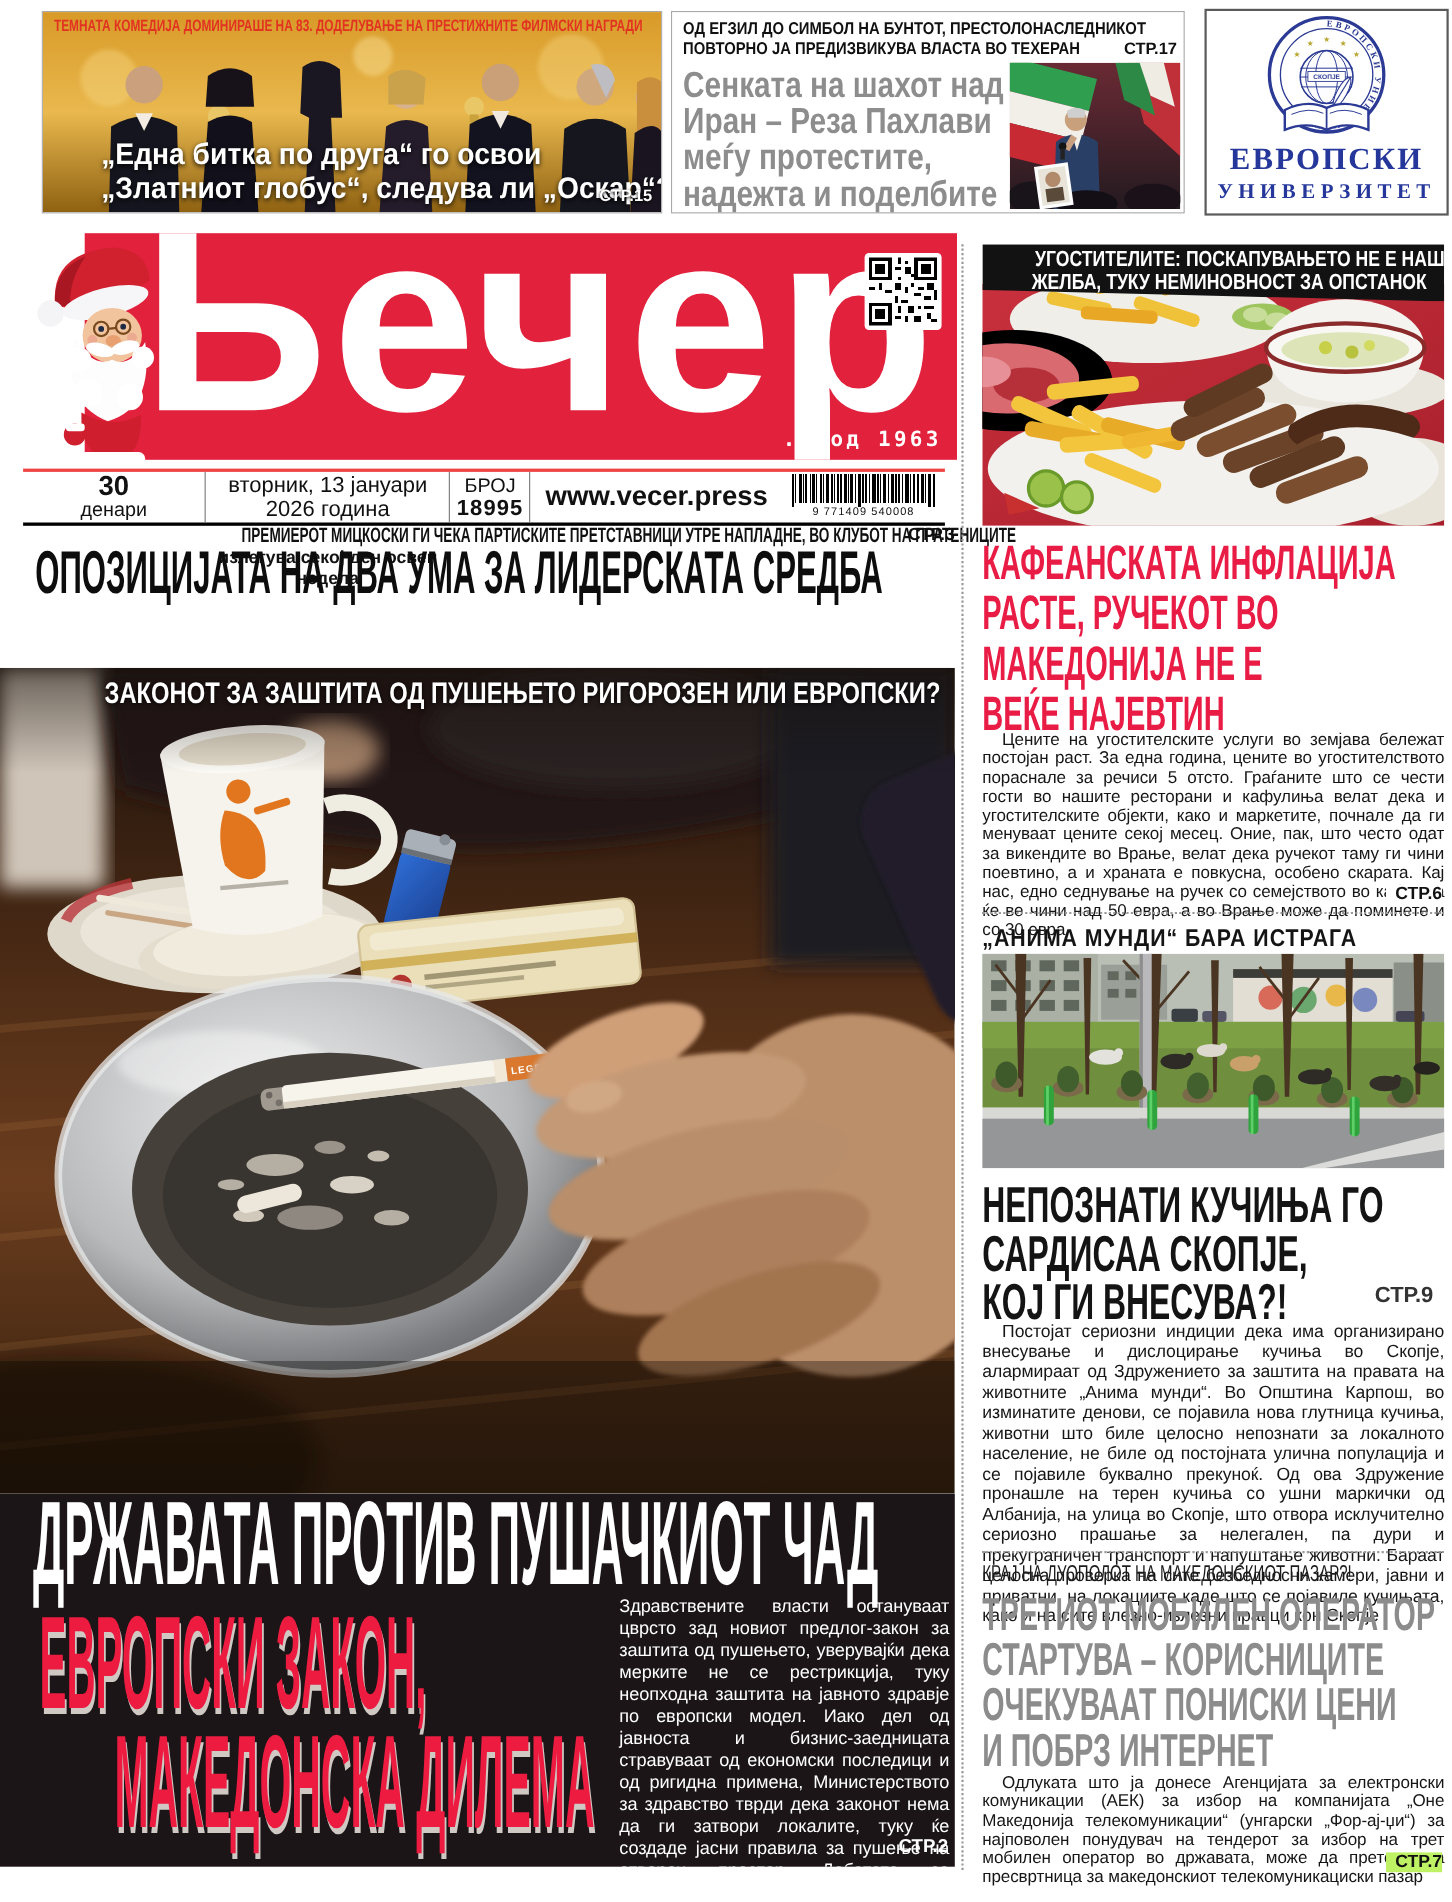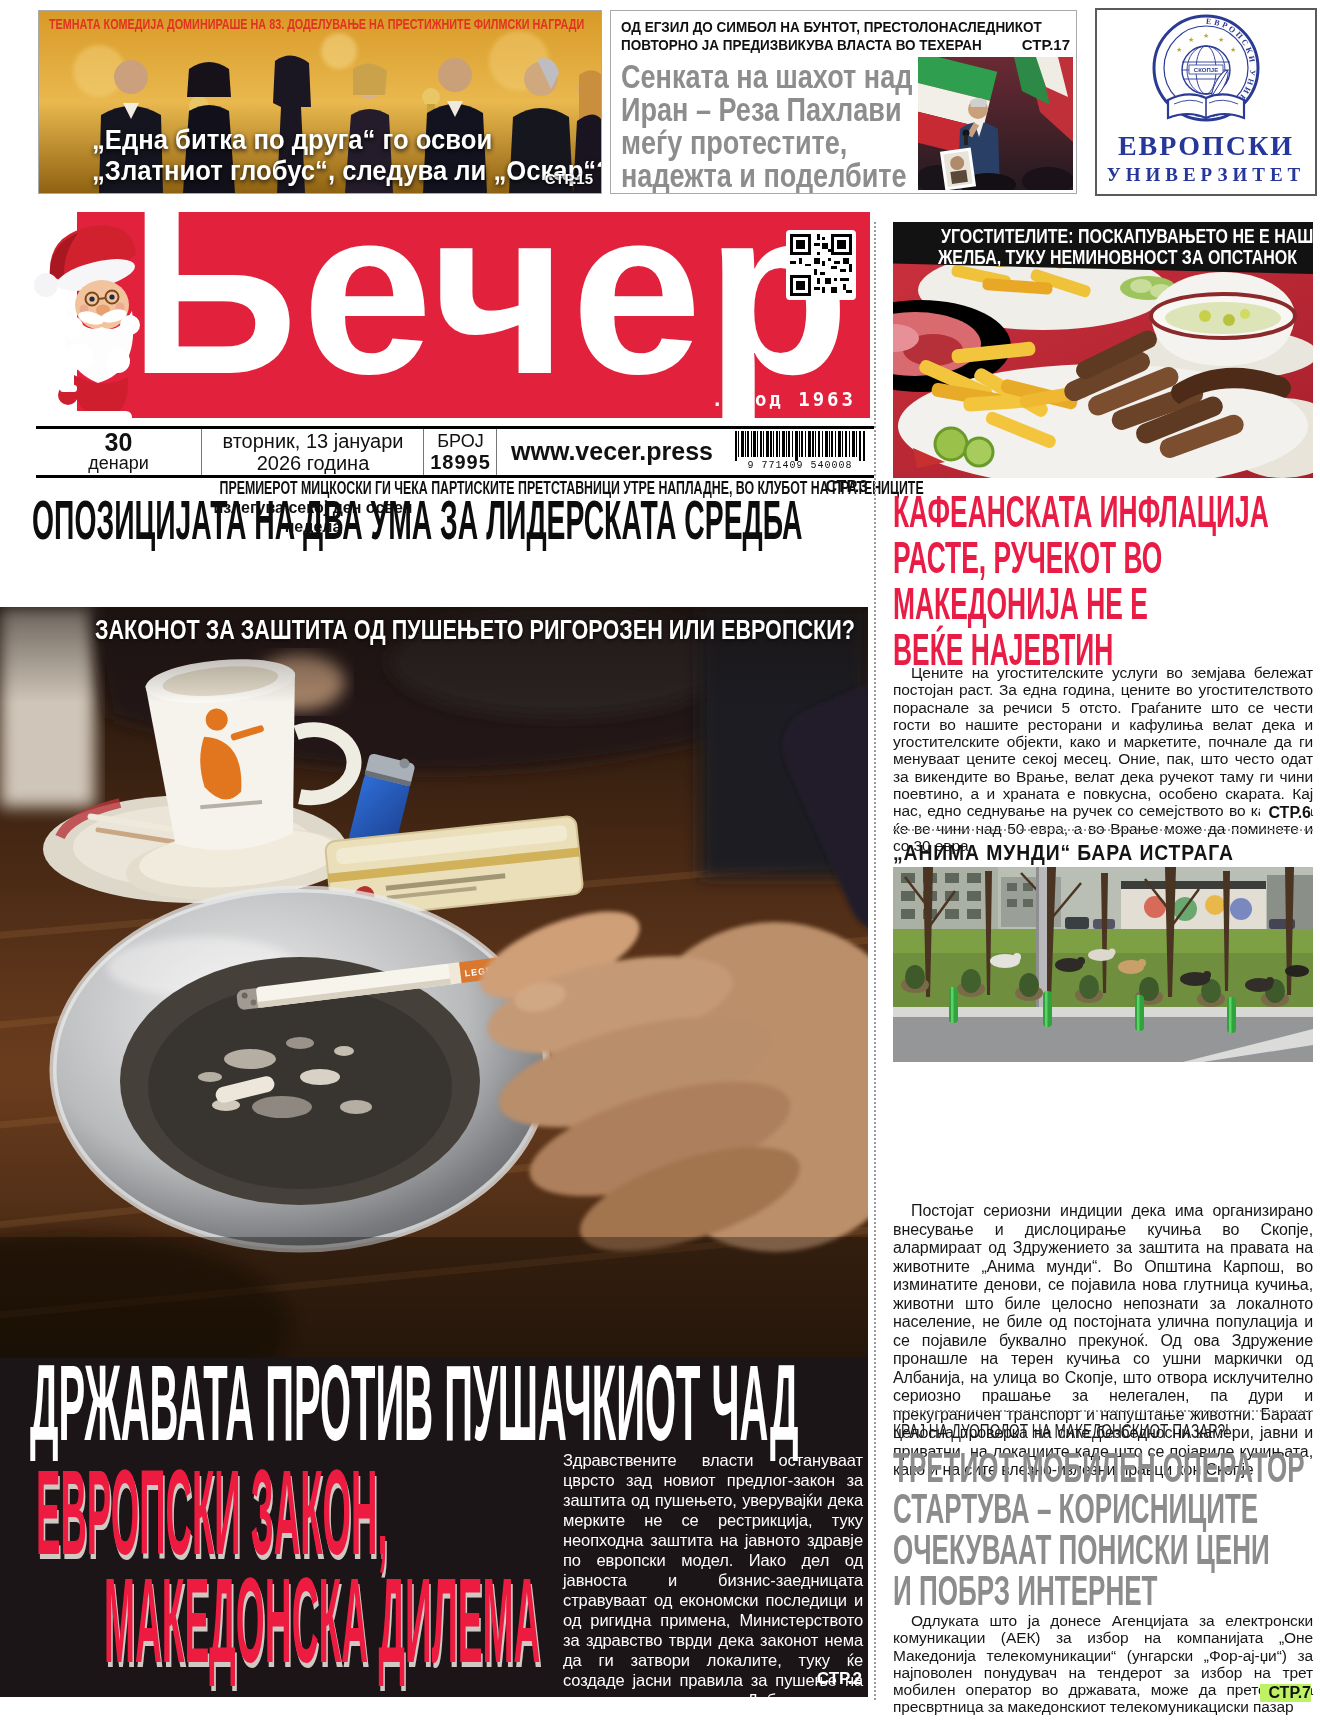--- a/index.html
+++ b/index.html
@@ -235,21 +235,21 @@
     <circle cx="68" cy="142" r="13" fill="#fff"></circle>
       <circle cx="106" cy="146" r="12" fill="#fff"></circle>
     <ellipse cx="79" cy="103" rx="13" ry="6" fill="#fff" transform="rotate(14 79 103)"></ellipse>
     <ellipse cx="102" cy="101" rx="13" ry="6" fill="#fff" transform="rotate(-14 102 101)"></ellipse>
     <path d="M62,160 Q60,200 92,204 Q118,200 116,162 Q90,176 62,160 Z" fill="#cf1f2e"></path>
     <rect x="58" y="196" width="62" height="13" rx="6" fill="#fff"></rect>
     <circle cx="56" cy="180" r="10" fill="#cf1f2e"></circle>
       <rect x="48" y="170" width="17" height="7" rx="3" fill="#fff"></rect>
   </svg>
 
-  <section class="abs" style="left:36px;top:426px;width:838px;height:46px;border-top:3px solid #000000;border-bottom:3px solid #000;">
+  <section class="abs" style="left:21px;top:426px;width:838px;height:46px;border-top:3px solid #ef4444;border-bottom:3px solid #000;">
     <div class="abs" style="left:0;top:0;width:165px;height:46px;text-align:center;">
       <div style="font-size:25px;font-weight:bold;line-height:24px;margin-top:1px;">30</div>
       <div style="font-size:18px;line-height:18px;">денари</div>
     </div>
     <div class="abs" style="left:165px;top:0;width:222px;height:46px;border-left:1px solid #777;text-align:center;">
       <div style="font-size:20px;line-height:22px;margin-top:1px;">вторник, 13 јануари 2026 година</div>
       <div style="font-size:16px;font-weight:bold;line-height:19px;margin-top:24px;">излегува секој ден освен недела</div>
     </div>
     <div class="abs" style="left:387px;top:0;width:73px;height:46px;border-left:1px solid #777;text-align:center;">
       <div style="font-size:18px;line-height:22px;margin-top:1px;">БРОЈ</div>
@@ -296,21 +296,21 @@
           <rect x="103" width="3" height="26"></rect>
             <rect x="107" width="1" height="26"></rect>
             <rect x="110" width="2" height="26"></rect>
             <rect x="114" width="1" height="26"></rect>
           <rect x="117" width="3" height="26"></rect>
             <rect x="121" width="1" height="26"></rect>
             <rect x="124" width="2" height="30"></rect>
             <rect x="128" width="2" height="30"></rect>
         </g>
       </svg>
-      <div style="font-size:10px;font-family:Liberation Mono, monospace;letter-spacing:1px;line-height:10px;">9 771409 540008</div>
+      <div style="font-size:10px;font-family:Liberation Sans, sans-serif;letter-spacing:1px;line-height:10px;">9 771409 540008</div>
     </div>
   </section>
 
   <div class="abs" style="left:30px;top:477px;width:838px;height:20px;text-align:center;">
     <span class="cxc kick" style="font-size:19px;transform:scaleX(0.65);">ПРЕМИЕРОТ МИЦКОСКИ ГИ ЧЕКА ПАРТИСКИТЕ ПРЕТСТАВНИЦИ УТРЕ НАПЛАДНЕ, ВО КЛУБОТ НА ПРАТЕНИЦИТЕ</span>
     <span class="abs kick" style="right:0;top:1px;font-size:16px;">СТР.3</span>
   </div>
   <div class="abs" style="left:32px;top:492px;width:838px;height:56px;">
     <span class="cx" style="font-size:55px;line-height:56px;font-weight:bold;color:#0d0d0d;transform:scaleX(0.515);">ОПОЗИЦИЈАТА НА ДВА УМА ЗА ЛИДЕРСКАТА СРЕДБА</span>
   </div>
@@ -650,20 +650,26 @@
         <rect x="58" y="120" width="2.5" height="36" fill="#5fd068"></rect>
       <rect x="150" y="124" width="9" height="36" rx="4" fill="#2fa43c"></rect>
         <rect x="152" y="124" width="2.5" height="36" fill="#5fd068"></rect>
       <rect x="242" y="128" width="9" height="36" rx="4" fill="#2fa43c"></rect>
         <rect x="244" y="128" width="2.5" height="36" fill="#5fd068"></rect>
       <rect x="334" y="130" width="9" height="36" rx="4" fill="#2fa43c"></rect>
         <rect x="336" y="130" width="2.5" height="36" fill="#5fd068"></rect>
     </g>
     <polygon points="290,195 420,162 420,178 310,195" fill="#e8e8e4" opacity="0.85"></polygon>
   </svg>
+  <div class="abs" style="left:893px;top:1068px;width:420px;">
+    <div style="height:44px;"><span class="cx" style="font-size:46px;font-weight:bold;color:#141414;transform:scaleX(0.63);">НЕПОЗНАТИ КУЧИЊА ГО</span></div>
+    <div style="height:44px;"><span class="cx" style="font-size:46px;font-weight:bold;color:#141414;transform:scaleX(0.63);">САРДИСАА СКОПЈЕ,</span></div>
+    <div style="height:44px;"><span class="cx" style="font-size:46px;font-weight:bold;color:#141414;transform:scaleX(0.63);">КОЈ ГИ ВНЕСУВА?!</span></div>
+    <span class="abs" style="right:10px;bottom:10px;font-size:20px;font-weight:bold;color:#333;">СТР.9</span>
+  </div>
   <p class="abs jbody" style="left:893px;top:1202px;width:420px;margin:0;font-size:16px;line-height:18.5px;text-indent:18px;"><span>Постојат сериозни индиции дека има организирано внесување и дислоцирање кучиња во Скопје, алармираат од Здружението за заштита на правата на животните „Анима мунди“. Во Општина Карпош, во изминатите денови, се појавила нова глутница кучиња, животни што биле целосно непознати за локалното население, не биле од постојната улична популација и се појавиле буквално прекуноќ. Од ова Здружение пронашле на терен кучиња со ушни маркички од Албанија, на улица во Скопје, што отвора исклучително сериозно прашање за нелегален, па дури и прекуграничен транспорт и напуштање животни. Бараат целосна проверка на сите безбедносни камери, јавни и приватни, на локациите каде што се појавиле кучињата, како и на сите влезно-излезни правци кон Скопје</span></p>
   <div class="doth" style="left:893px;top:1410px;width:420px;"></div>
 
   <div class="abs" style="left:893px;top:1419px;height:22px;">
     <span class="cx" style="font-size:21px;color:#1c1c1c;transform:scaleX(0.65);">КРАЈ НА ДУОПОЛОТ НА МАКЕДОНСКИОТ ПАЗАР?!</span>
   </div>
   <div class="abs" style="left:893px;top:1444px;">
     <div style="height:41px;"><span class="cx" style="font-size:42px;font-weight:bold;color:#8c8c8c;transform:scaleX(0.62);">ТРЕТИОТ МОБИЛЕН ОПЕРАТОР</span></div>
     <div style="height:41px;"><span class="cx" style="font-size:42px;font-weight:bold;color:#8c8c8c;transform:scaleX(0.62);">СТАРТУВА – КОРИСНИЦИТЕ</span></div>
     <div style="height:41px;"><span class="cx" style="font-size:42px;font-weight:bold;color:#8c8c8c;transform:scaleX(0.62);">ОЧЕКУВААТ ПОНИСКИ ЦЕНИ</span></div>

